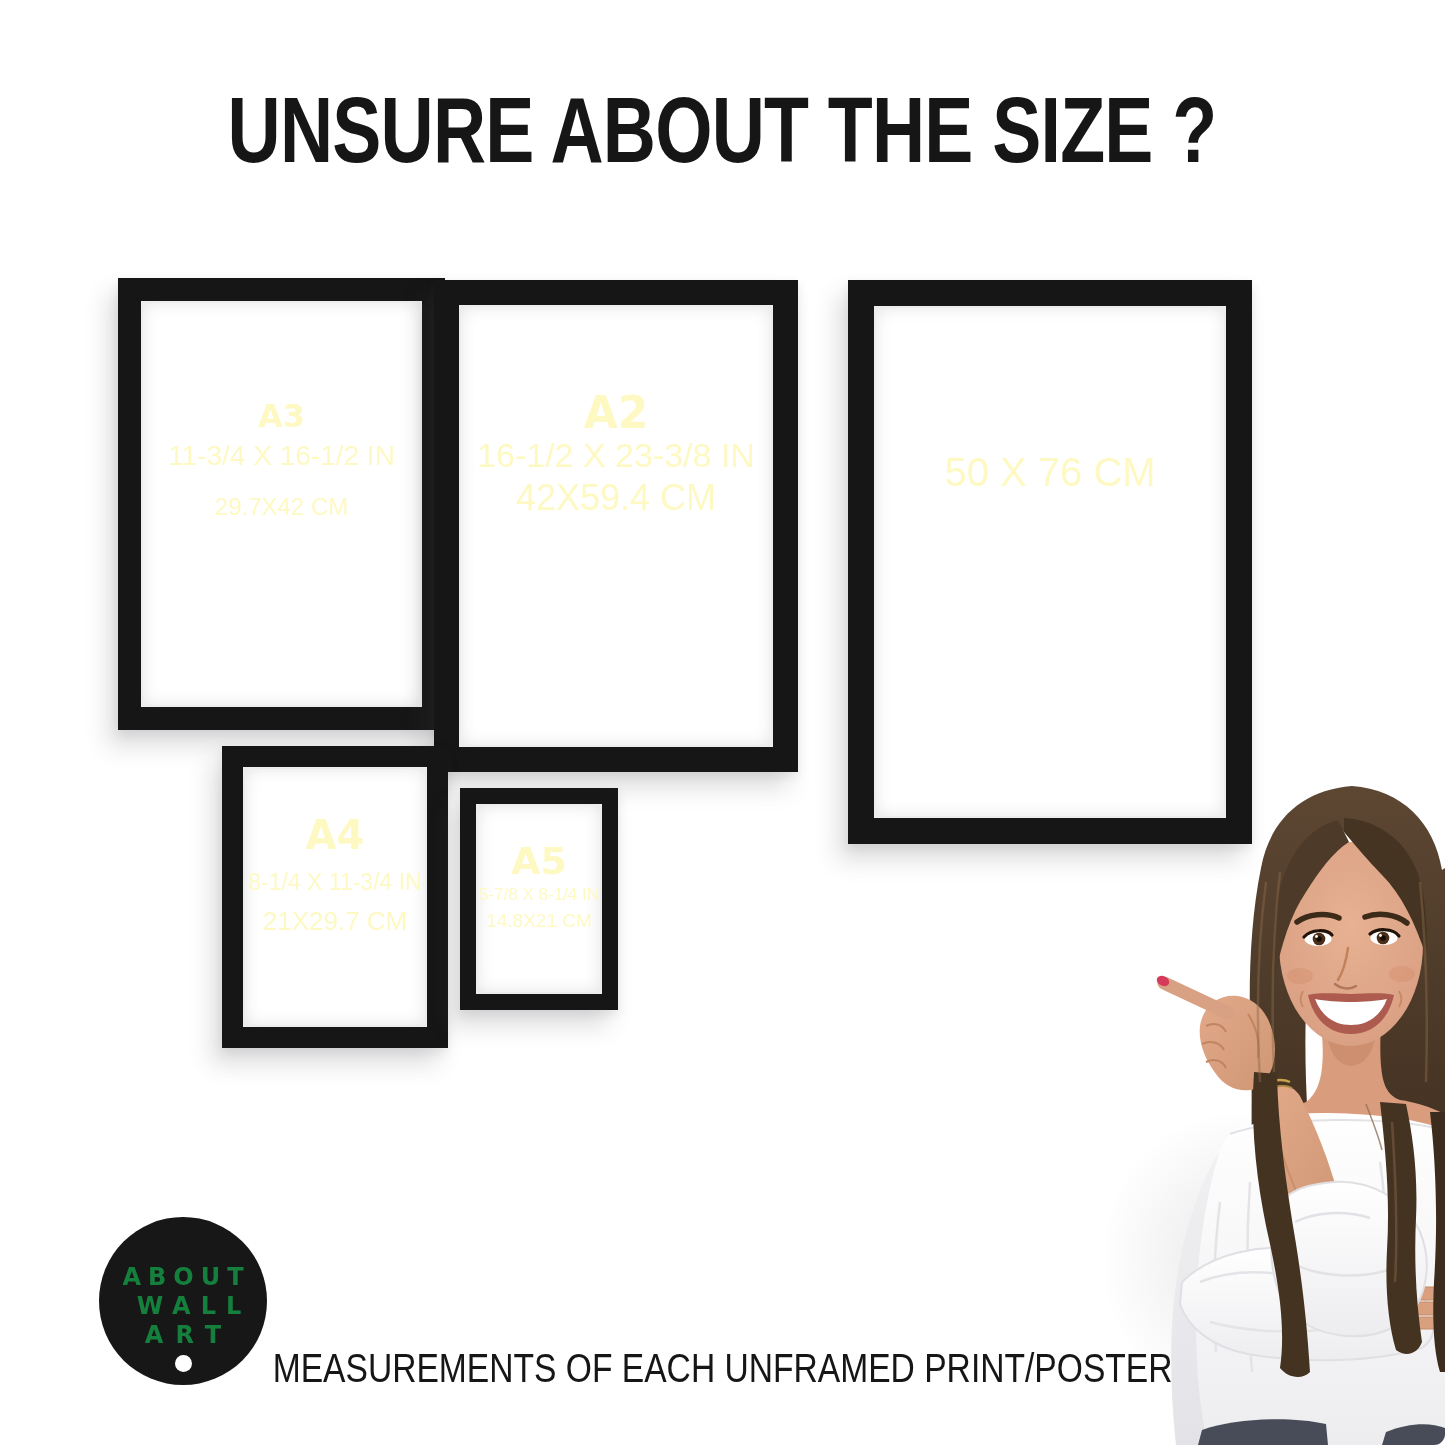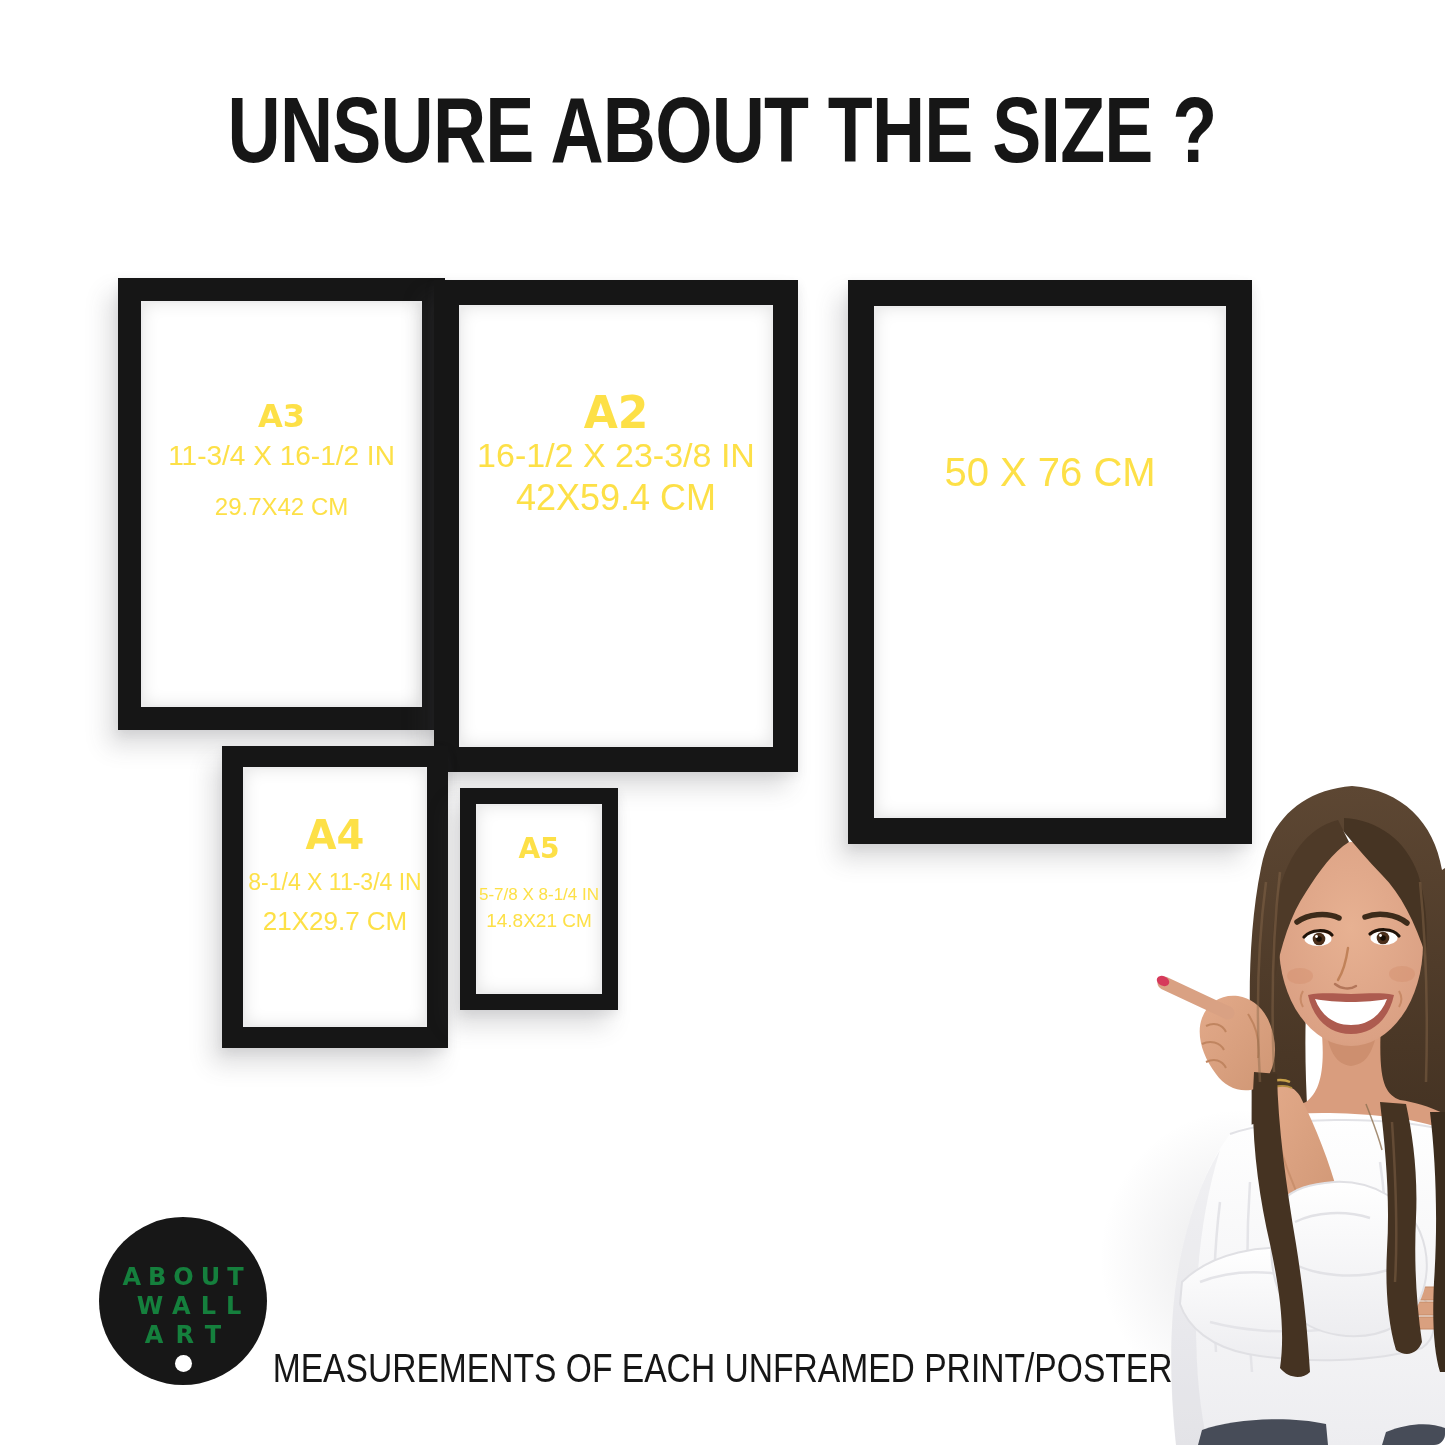--- a/index.html
+++ b/index.html
@@ -13,21 +13,21 @@
     display:inline-block;font-family:"Liberation Sans",sans-serif;font-weight:bold;
     font-size:92px;line-height:1;color:#161616;transform:scaleX(0.80);transform-origin:50% 50%;
     white-space:nowrap;letter-spacing:-1px;
   }
   
   .frame{position:absolute;background:#161616;
     box-shadow:-10px 16px 22px rgba(70,70,78,0.18), 0 4px 10px rgba(70,70,78,0.10);}
   .finner{position:absolute;background:#ffffff;
     box-shadow:inset 0 0 0 2px #ededee, inset 0 0 18px rgba(0,0,0,0.13);}
   .fline{position:absolute;left:0;right:0;text-align:center;line-height:1.05;
-    color:#fde047;font-family:"Liberation Sans",sans-serif;white-space:nowrap;}
+    color:#fef9c3;font-family:"Liberation Sans",sans-serif;white-space:nowrap;}
   .flabel{font-family:"DejaVu Sans",sans-serif;font-weight:bold;}
 
   .f0{left:118px;top:278px;width:327px;height:452px;}
   .f0 .finner{top:23px;left:23px;right:23px;bottom:23px;}
   .f0 .flabel{top:122px;font-size:32px;}
   .f0 .fin{top:163px;font-size:28px;}
   .f0 .fcm{top:216px;font-size:24px;}
 
   .f1{left:434px;top:280px;width:364px;height:492px;}
   .f1 .finner{top:25px;left:25px;right:25px;bottom:25px;}
@@ -41,21 +41,21 @@
   .f2 .fcm{top:171px;font-size:40px;}
 
   .f3{left:222px;top:746px;width:226px;height:302px;}
   .f3 .finner{top:21px;left:21px;right:21px;bottom:21px;}
   .f3 .flabel{top:68px;font-size:40px;}
   .f3 .fin{top:124px;font-size:23px;}
   .f3 .fcm{top:162px;font-size:26px;}
 
   .f4{left:460px;top:788px;width:158px;height:222px;}
   .f4 .finner{top:16px;left:16px;right:16px;bottom:16px;}
-  .f4 .flabel{top:46px;font-size:28px;}
+  .f4 .flabel{top:54px;font-size:38px;}
   .f4 .fin{top:98px;font-size:17px;}
   .f4 .fcm{top:123px;font-size:19px;}
 
   
   .logo{position:absolute;left:99px;top:1217px;width:168px;height:168px;border-radius:50%;
     background:#171717;}
   .logo-lines{position:absolute;top:46px;left:0;width:100%;text-align:center;}
   .logo-line{font-family:"DejaVu Sans",sans-serif;font-weight:bold;color:#15803d;
     font-size:24px;line-height:29px;white-space:nowrap;}
   .logo-l1{letter-spacing:7px;padding-left:7px;}

